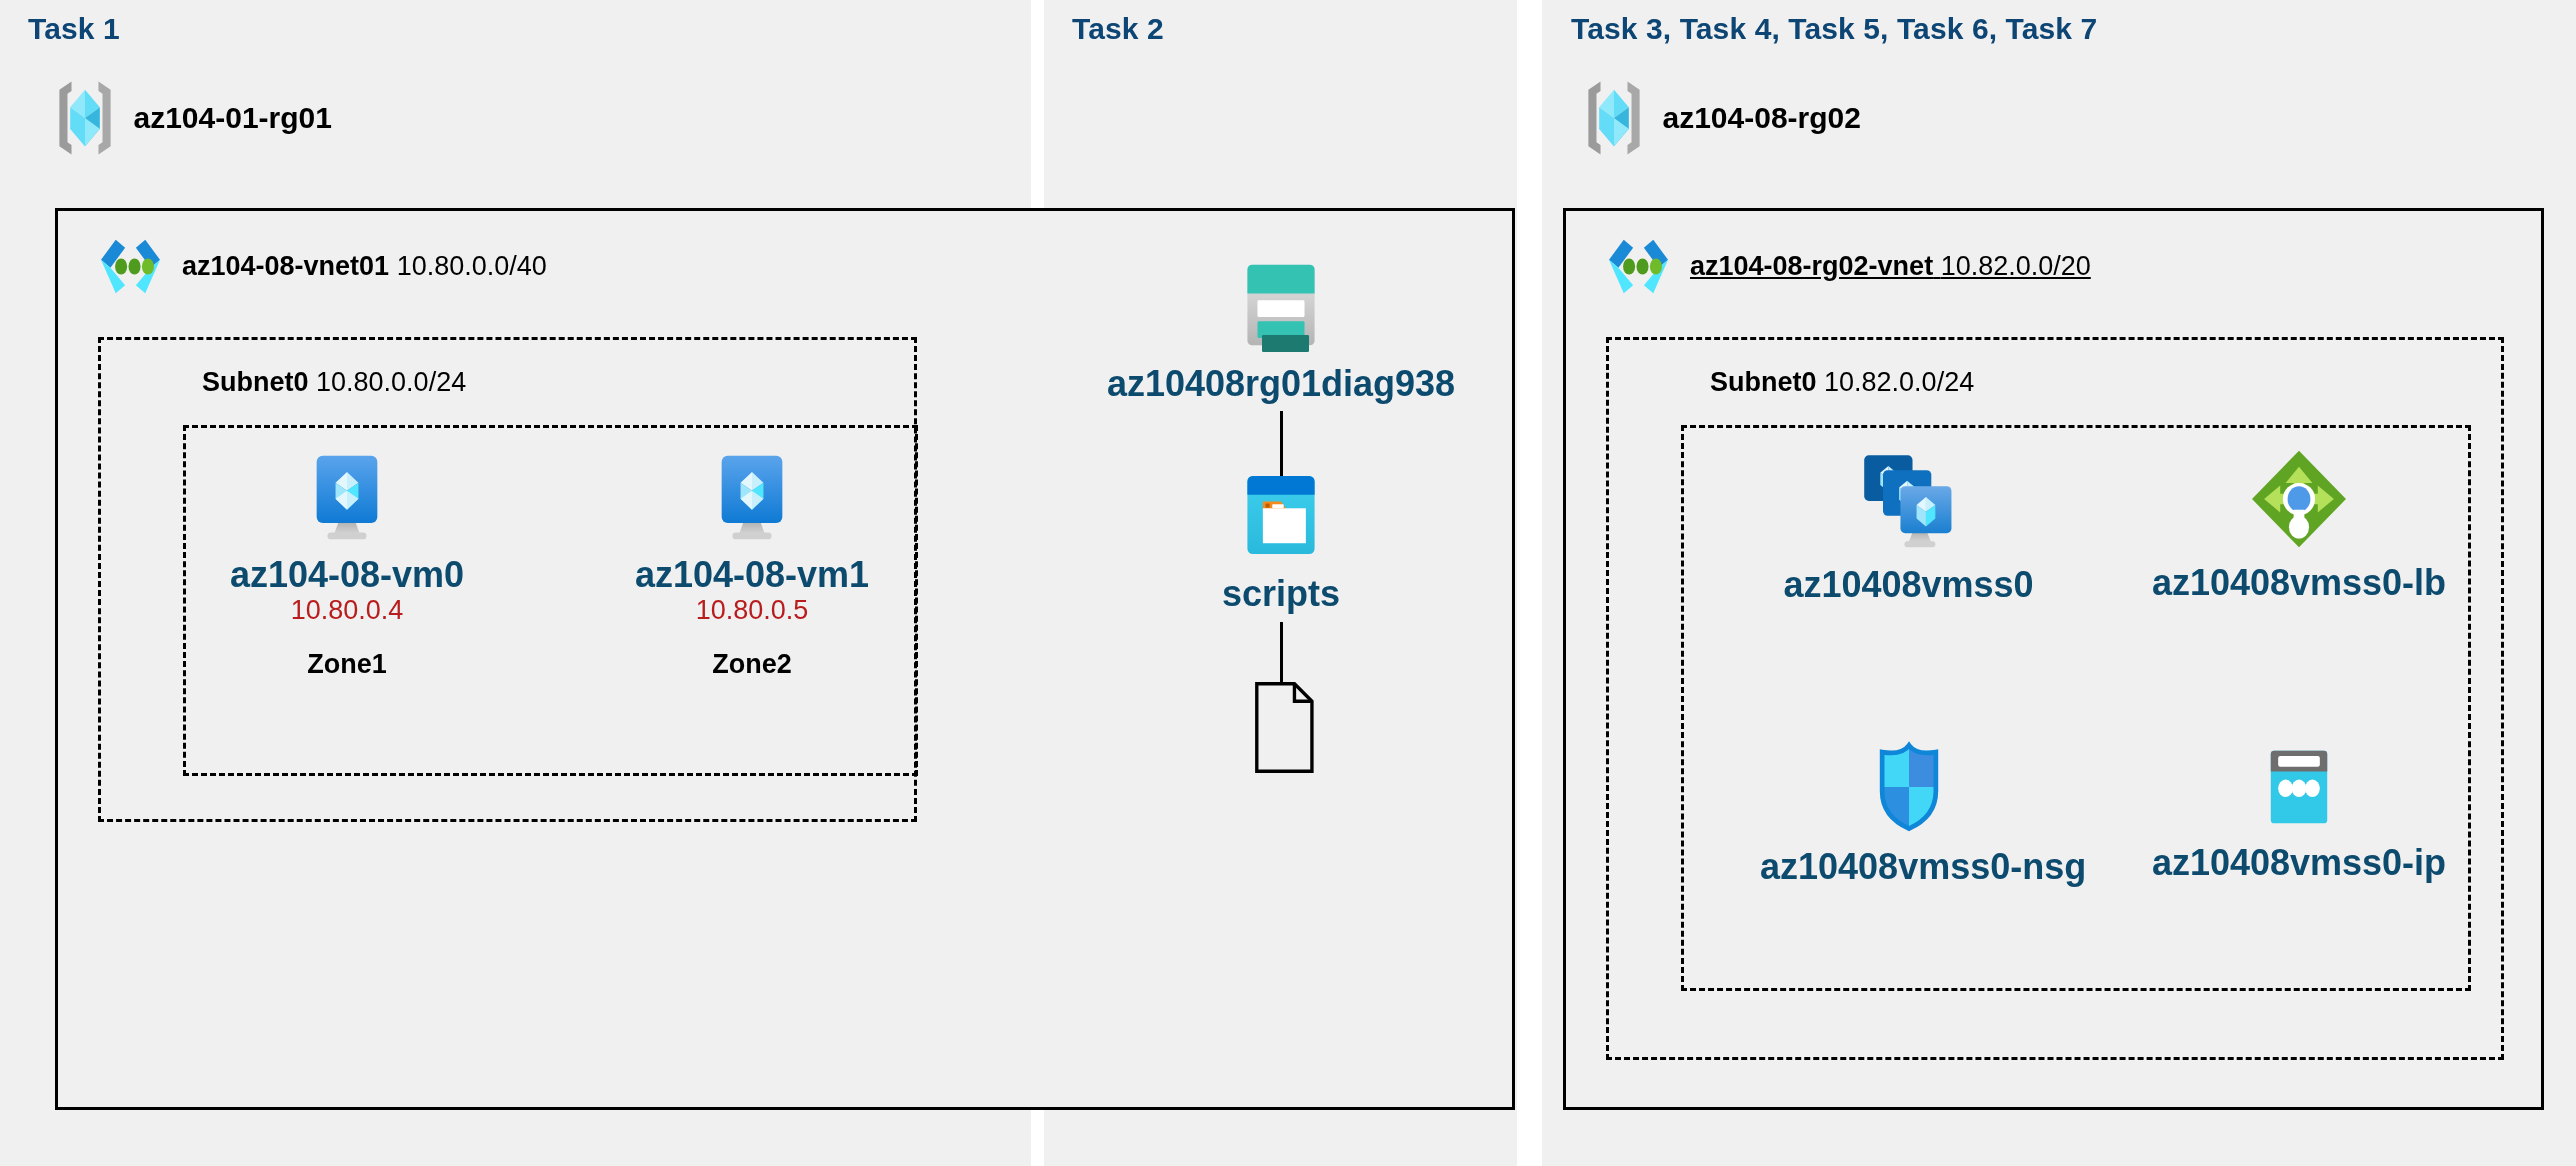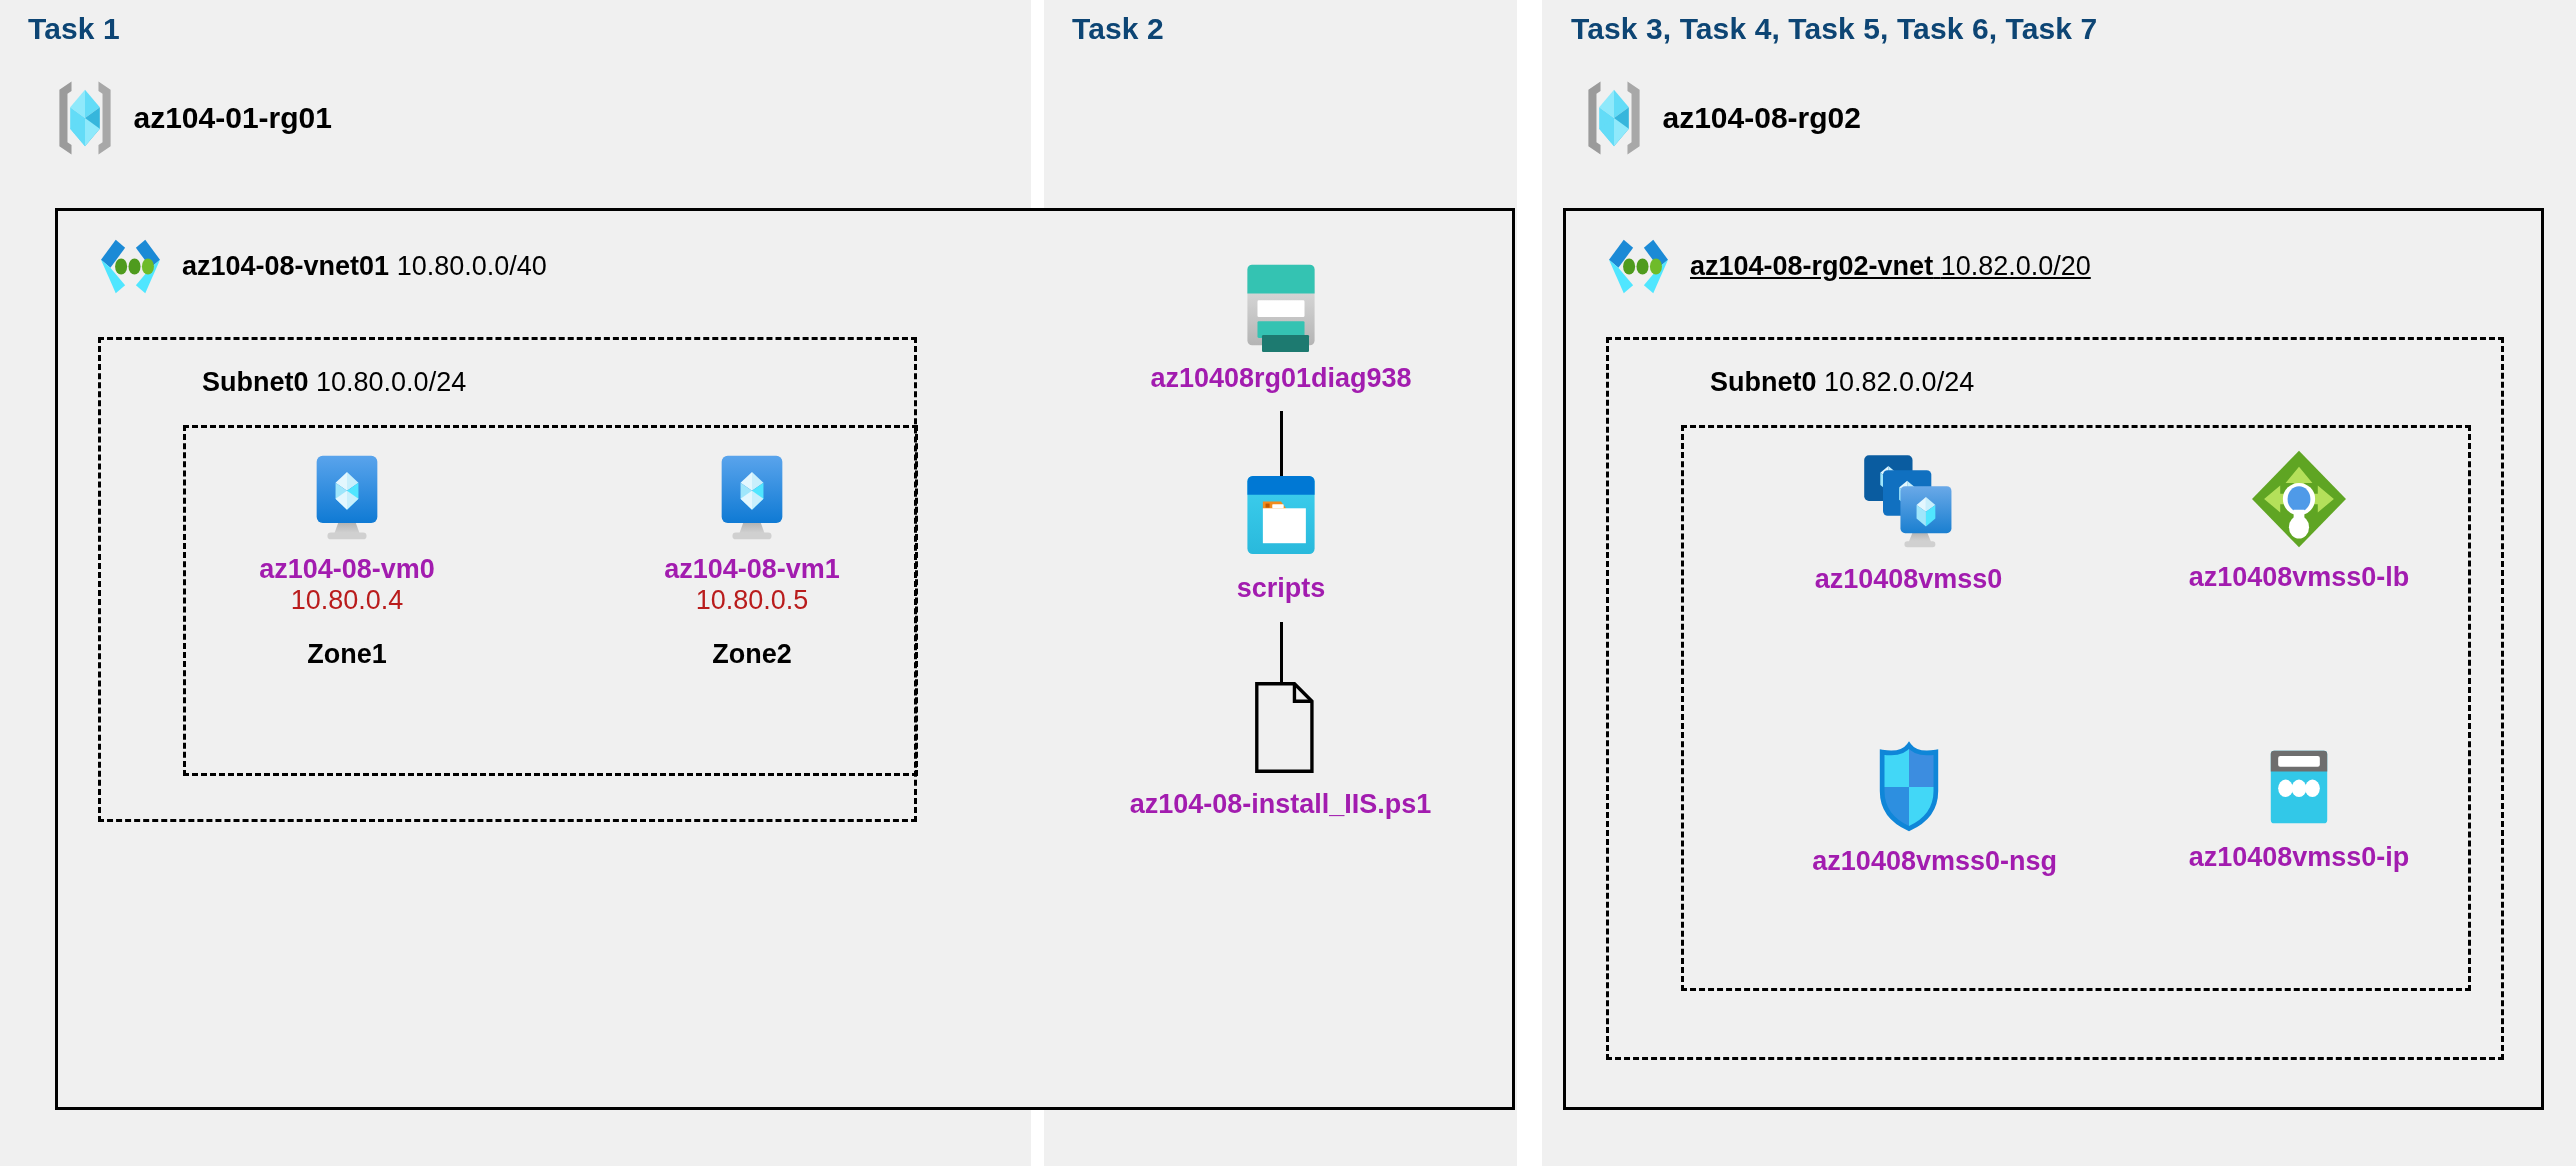--- a/index.html
+++ b/index.html
@@ -11,21 +11,21 @@
   .task-title{
     position:absolute;color:#0d4574;font-weight:bold;font-size:30px;
     letter-spacing:0.1px;white-space:nowrap;
   }
   .solid-box{position:absolute;border:3.4px solid #000;background:#f0f0f0;box-sizing:border-box;}
   .dashed-box{position:absolute;border:3.4px dashed #000;background:transparent;box-sizing:border-box;}
   .res-label{position:absolute;white-space:nowrap;font-size:27px;color:#000;}
   .res-label .nm{font-weight:bold;}
   .res-label .cidr{font-weight:normal;}
   .node{position:absolute;text-align:center;}
-  .node .cap{font-weight:bold;font-size:27px;color:#a21caf;white-space:nowrap;line-height:1.15;}
+  .node .cap{font-weight:bold;font-size:36px;color:#0c4a6e;white-space:nowrap;line-height:1.15;}
   .node .sub{font-weight:normal;font-size:27px;color:#b91c1c;white-space:nowrap;line-height:1.15;}
   .node .zone{font-weight:bold;font-size:27px;color:#000;white-space:nowrap;line-height:1.15;}
   .icon{display:block;margin:0 auto;}
   .connector{position:absolute;background:#000;width:2.7px;}
   .rg-row{position:absolute;display:flex;align-items:center;gap:17.5px;}
   .rg-name{font-weight:bold;font-size:30px;color:#000;white-space:nowrap;}
   .vnet-row{position:absolute;display:flex;align-items:center;gap:15px;}
 </style>
 </head>
 <body>
@@ -187,21 +187,20 @@
 
 <div class="connector" style="left:1280px;top:622px;height:65px;"></div>
 
 <div class="node" style="left:1058px;top:681px;width:445px;">
   <span>
     <svg class="icon" width="78" height="93" viewBox="0 0 116 138" aria-hidden="true">
       <path d="M22 4 H78 L104 30 V134 H22 Z" fill="#f0f0f0" stroke="#000" stroke-width="5" stroke-linejoin="miter"></path>
       <path d="M78 4 V30 H104" fill="none" stroke="#000" stroke-width="5"></path>
     </svg>
   </span>
-  <div class="cap" style="margin-top:15px;">az104-08-install_IIS.ps1</div>
 </div>
 
 <div class="rg-row" style="left:1583px;top:80px;">
   <span style="display:block;">
     <svg class="icon" width="62" height="76" viewBox="0 0 92 112" aria-hidden="true">
       <path d="M26 2 L8 14 L8 98 L26 110 L26 96 L20 92 L20 20 L26 16 Z" fill="#9b9b9b"></path>
       <path d="M66 2 L84 14 L84 98 L66 110 L66 96 L72 92 L72 20 L66 16 Z" fill="#a8a8a8"></path>
       <path d="M46 14 L68 40 L46 56 Z" fill="#63dcf7"></path>
       <path d="M46 14 L24 40 L46 56 Z" fill="#8fe9fb"></path>
       <path d="M46 56 L68 40 L68 72 L46 98 Z" fill="#36b6dc"></path>

